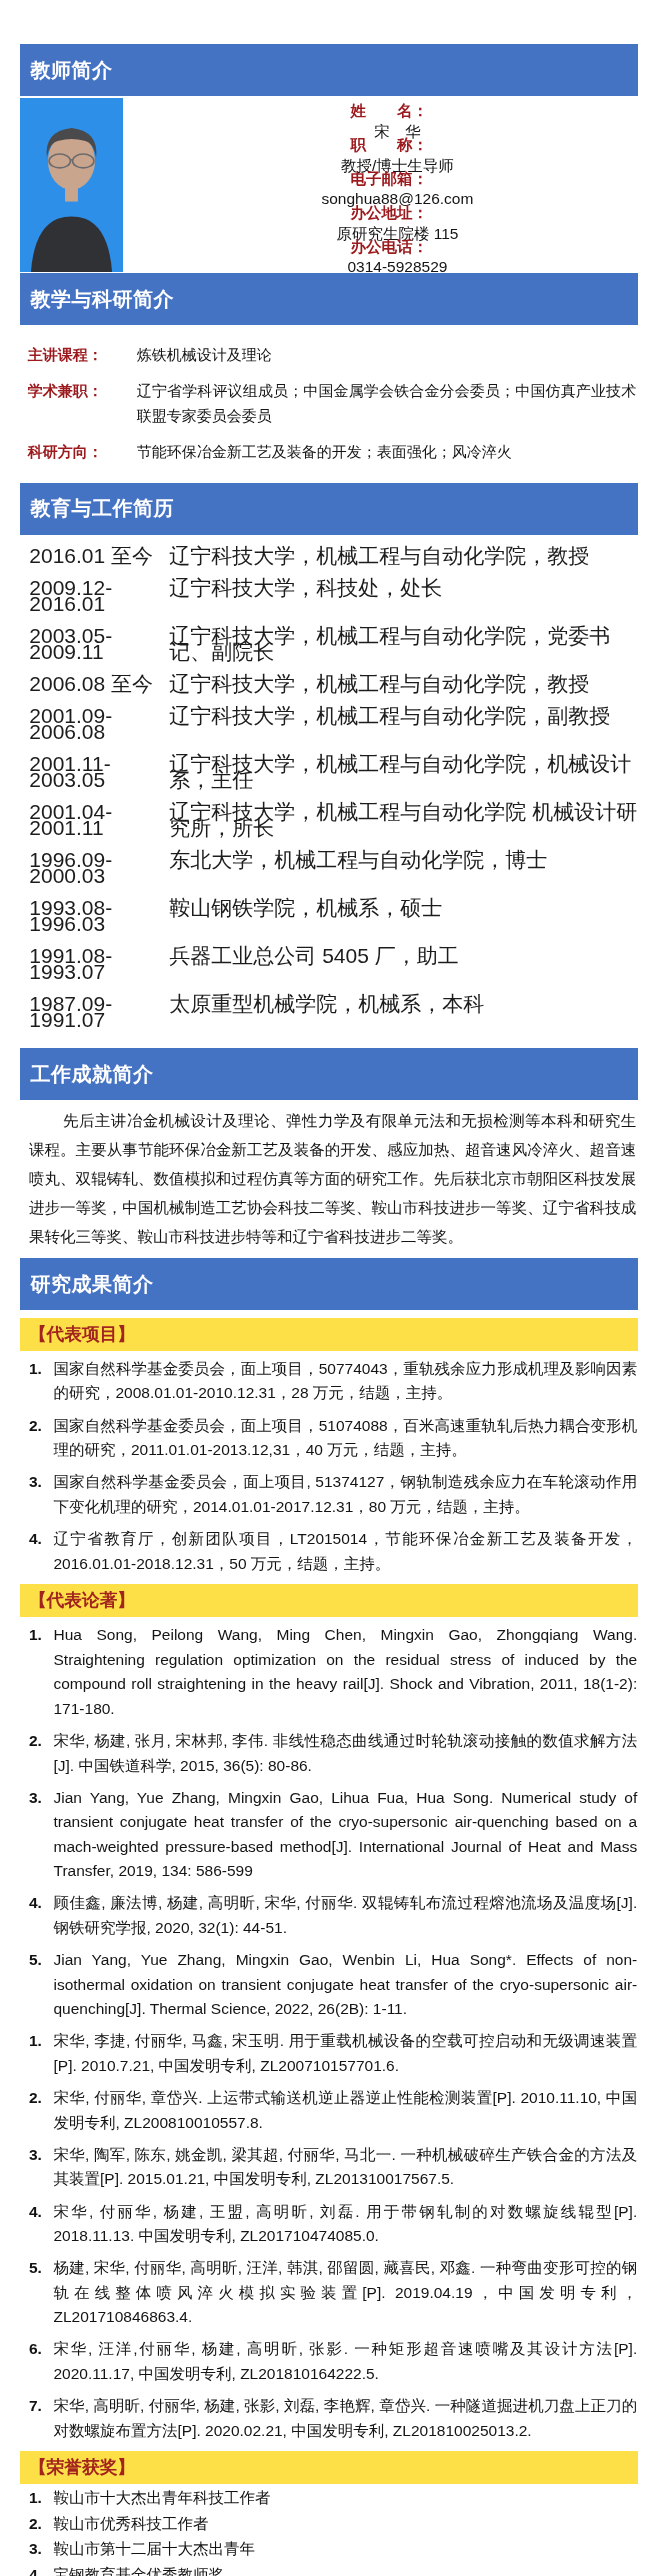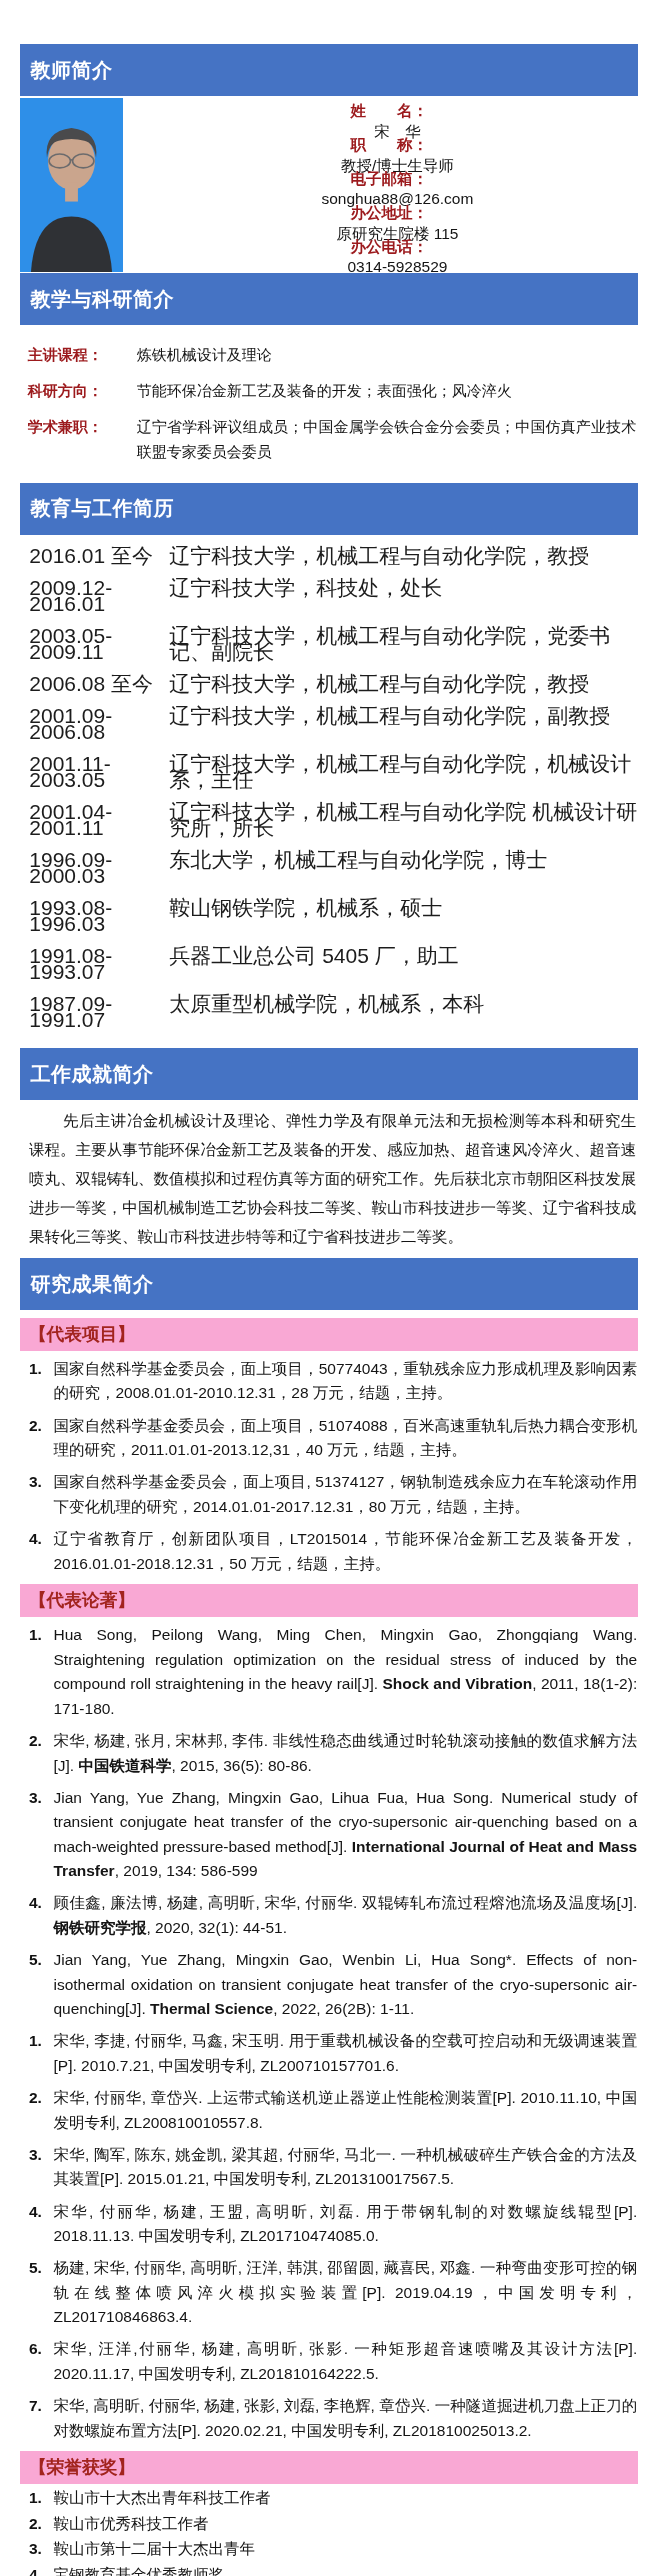--- a/index.html
+++ b/index.html
@@ -46,41 +46,41 @@
   .edu-row .detail{flex:1;}
 
   
   .para{
     font-size:15.5px;line-height:29px;text-align:justify;
     text-indent:2.2em;margin:5.3px 0 7.5px;padding:0 2.1px 0 8.6px;color:#141414;
   }
 
   
   .band{
-    height:33px;background:#f9a8d4;color:#A2241E;
+    height:33px;background:#fde047;color:#A2241E;
     display:flex;align-items:center;
     font-size:17.7px;font-weight:bold;
     padding-left:8.6px;box-sizing:border-box;
     margin:7.5px 0 6.4px 0;
   }
 
   
   ol.items{list-style:none;margin:3.2px 0 5.3px;padding:0 1.1px 0 8.6px;counter-reset:n;font-size:15.5px;}
   ol.items>li{
     counter-increment:n;position:relative;
     padding-left:24.6px;margin:0 0 7.5px 0;
     line-height:24.6px;text-align:justify;color:#141414;
   }
   ol.items>li::before{
     content:counter(n) ".";
     position:absolute;left:0;top:0;
     font-weight:bold;color:#111;
   }
   ol.items.tight>li{line-height:16.6px;margin:0 0 9px 0;text-align:left;}
-  .jname{font-weight:bold;}
+  .jname{font-weight:normal;}
 
   
   .train-text{font-size:15.5px;line-height:24.6px;padding:3.2px 2.1px 5.3px 8.6px;margin:7.5px 0 8.6px;color:#141414;text-align:justify;}
 </style>
 </head>
 <body>
 
 <div class="page">
 <div class="content">
 
@@ -129,26 +129,26 @@
   <section>
     <div class="bar">
       <span>教学与科研简介</span>
     </div>
     <div class="kvwrap">
       <div class="kv">
         <span class="klabel">主讲课程：</span>
         <span class="kvalue">炼铁机械设计及理论</span>
       </div>
       <div class="kv">
+        <span class="klabel">学术兼职：</span>
+        <span class="kvalue">辽宁省学科评议组成员；中国金属学会铁合金分会委员；中国仿真产业技术联盟专家委员会委员</span>
+      </div>
+      <div class="kv">
         <span class="klabel">科研方向：</span>
         <span class="kvalue">节能环保冶金新工艺及装备的开发；表面强化；风冷淬火</span>
-      </div>
-      <div class="kv">
-        <span class="klabel">学术兼职：</span>
-        <span class="kvalue">辽宁省学科评议组成员；中国金属学会铁合金分会委员；中国仿真产业技术联盟专家委员会委员</span>
       </div>
     </div>
   </section>
 
   <section>
     <div class="bar">
       <span>教育与工作简历</span>
     </div>
     <div class="eduwrap">
       <div class="edu-row">

